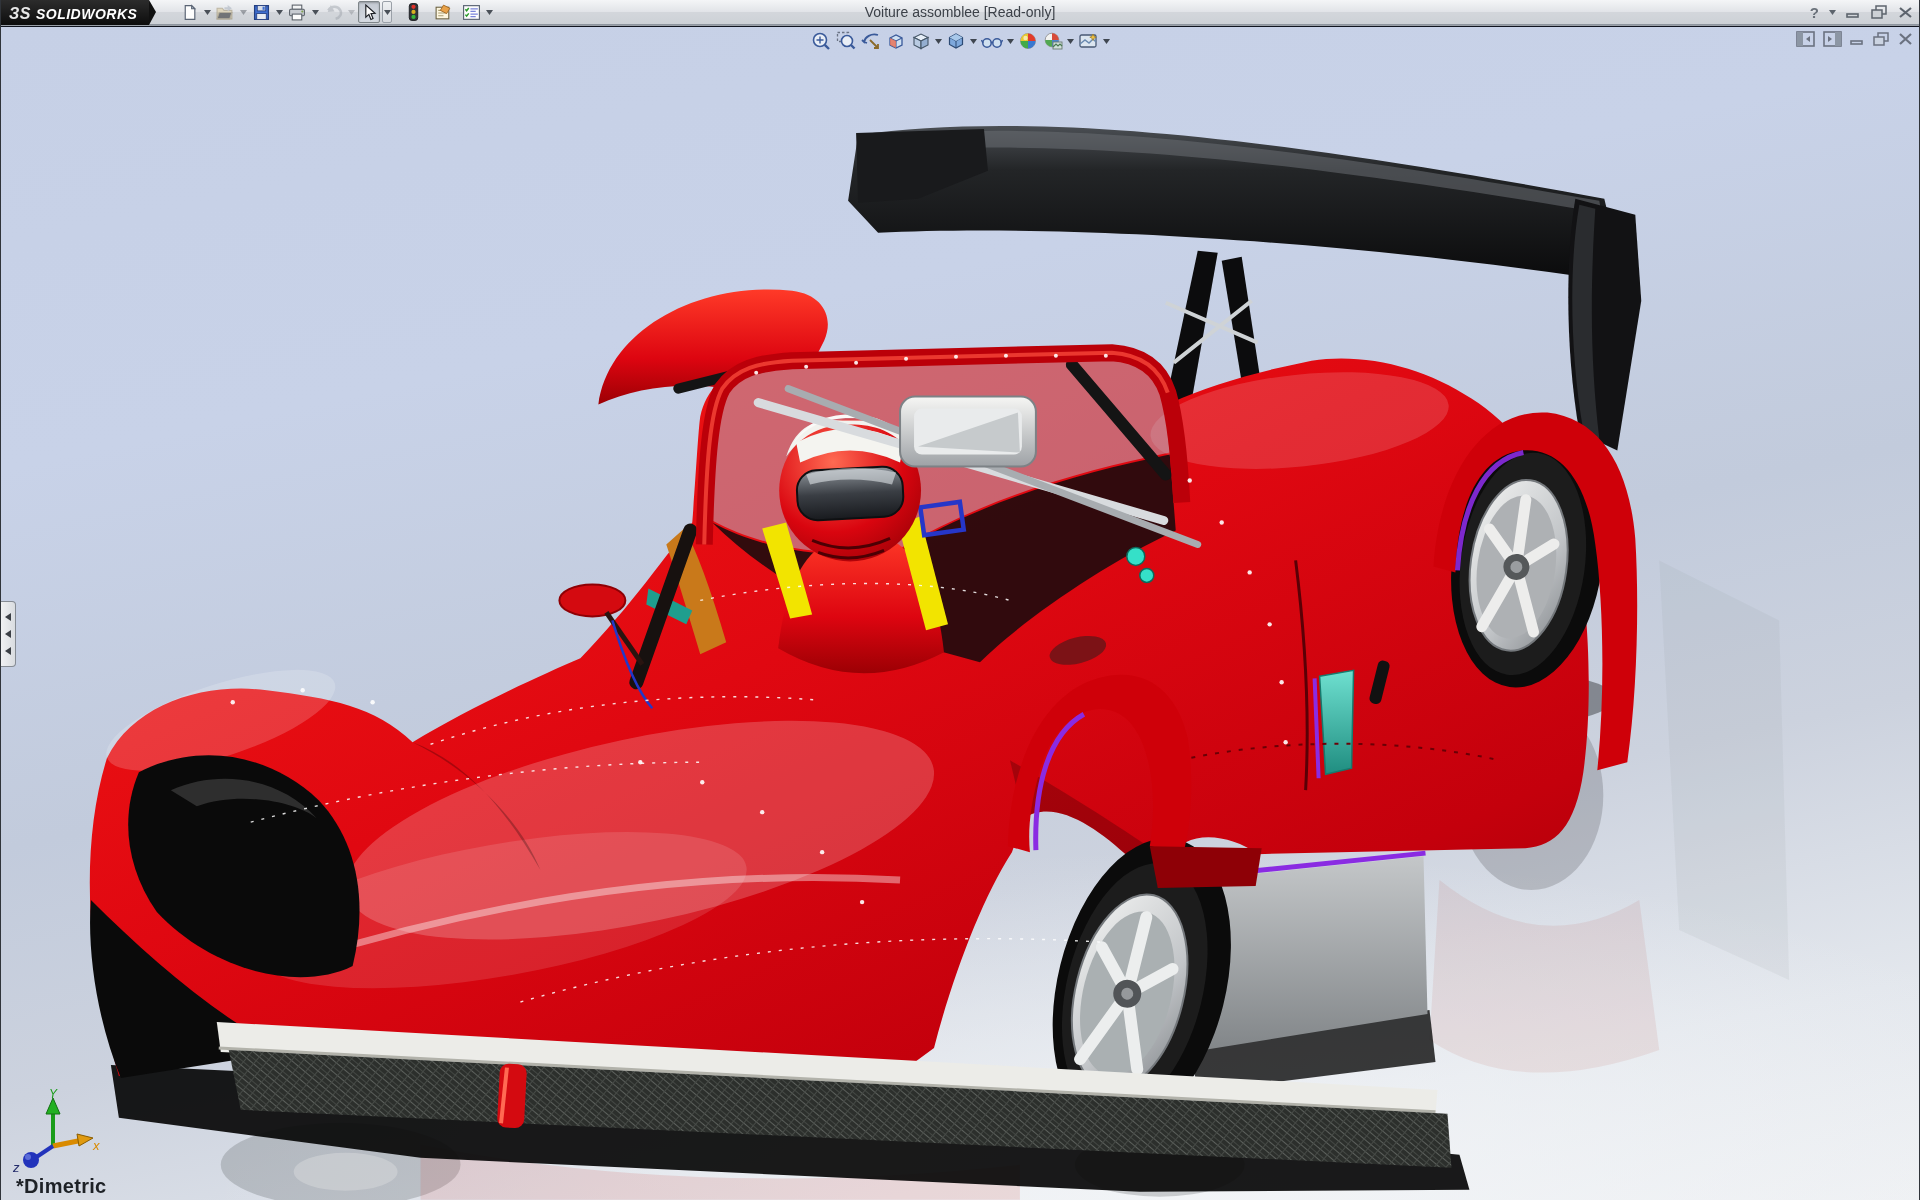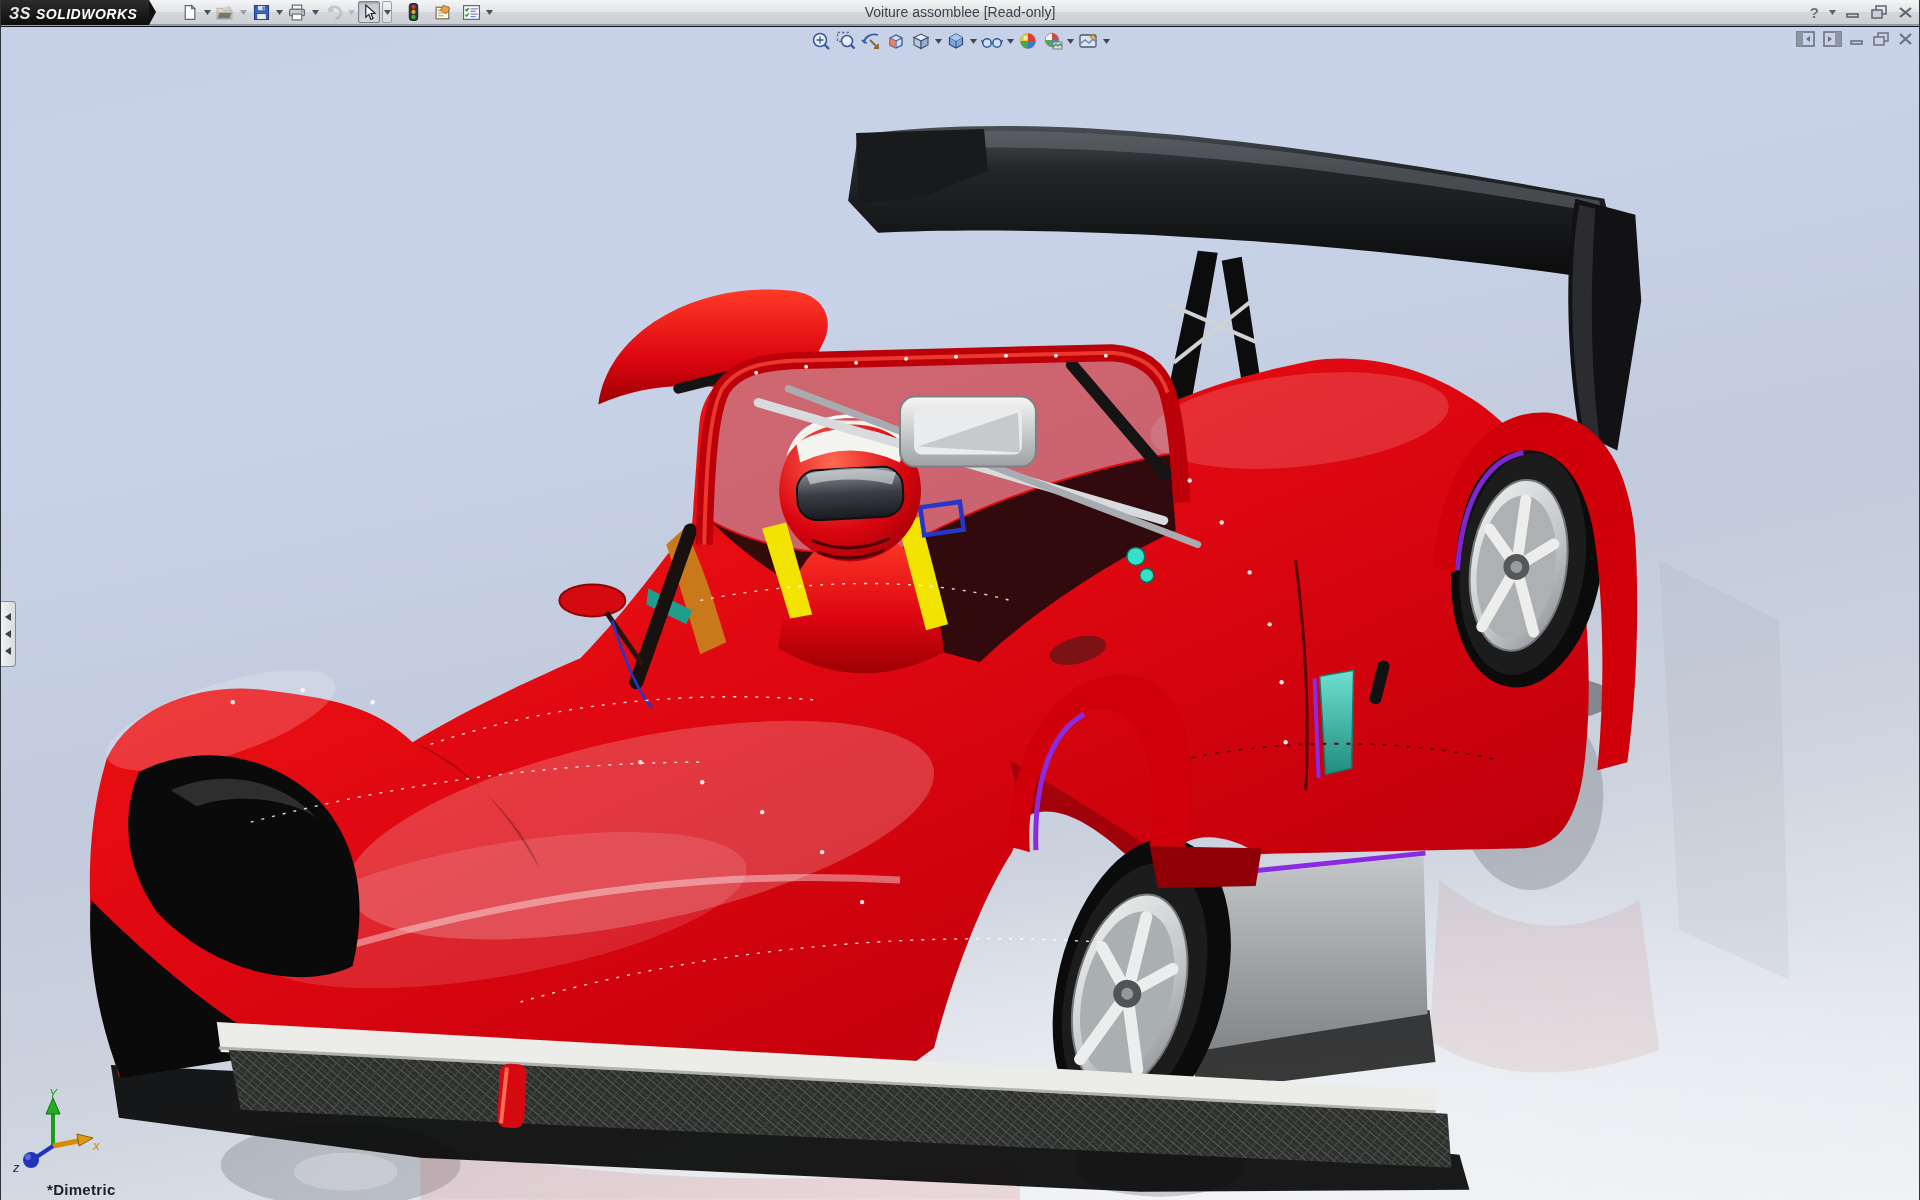--- a/index.html
+++ b/index.html
@@ -41,21 +41,21 @@
   .docctl { position:absolute; top:4px; right:6px; display:flex; align-items:center; gap:8px; }
   .docctl svg { display:block; }
 
   .side-tab { position:absolute; left:0; top:574px; width:15px; height:66px;
     background:linear-gradient(90deg,#f0f1f3,#d9dce0); border:1px solid #868c94; border-left:none;
     border-radius:0 4px 4px 0; display:flex; flex-direction:column; align-items:center; justify-content:center; gap:9px; }
   .side-tab i { width:0; height:0; border-right:6px solid #3b3f45; border-top:4px solid transparent; border-bottom:4px solid transparent; }
 
   .scene { position:absolute; inset:0; }
   .triad { position:absolute; left:8px; bottom:28px; }
-  .view-label { position:absolute; left:15px; bottom:2px; font-size:15px; font-weight:bold; color:#1d2126; letter-spacing:.3px;margin-left:31px; }
+  .view-label { position:absolute; left:15px; bottom:2px; font-size:20px; font-weight:bold; color:#1d2126; letter-spacing:.3px; }
 </style>
 </head>
 <body>
 
 <div class="app">
 
   <div class="titlebar">
     <div class="logo">
       <span class="dslogo">ЗS</span>
       <span>SOLIDWORKS</span>

